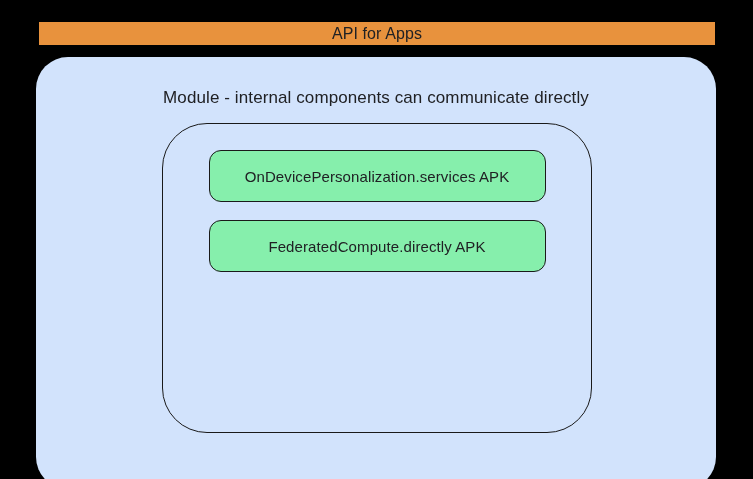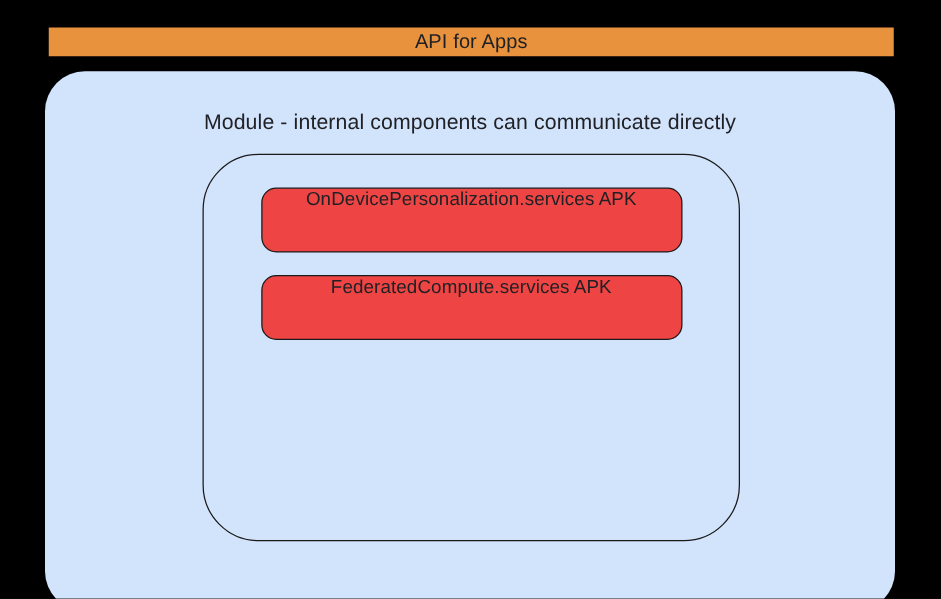--- a/index.html
+++ b/index.html
@@ -65,23 +65,23 @@
     align-items: center;
     padding-top: 26px;
     gap: 18px;
   }
   .component-box {
     width: 337px;
     height: 52px;
     box-sizing: border-box;
     border: 1px solid #1a1a1a;
     border-radius: 12px;
-    background: #ef4444;
+    background: #86efac;
     display: flex;
-    align-items: flex-start;
+    align-items: center;
     justify-content: center;
     flex: 0 0 auto;
   }
   .component-label {
     color: #202124;
     font-size: 15px;
     letter-spacing: 0.1px;
     white-space: nowrap;
   }
 </style>
@@ -97,21 +97,21 @@
   <div class="module">
     <div class="module-title">Module - internal components can communicate directly</div>
 
     <div class="components-group">
 
       <div class="component-box">
         <span class="component-label">OnDevicePersonalization.services APK</span>
       </div>
 
       <div class="component-box">
-        <span class="component-label">FederatedCompute.services APK</span>
+        <span class="component-label">FederatedCompute.directly APK</span>
       </div>
 
 
 
     </div>
   </div>
 
 </div>
 
 </body></html>

